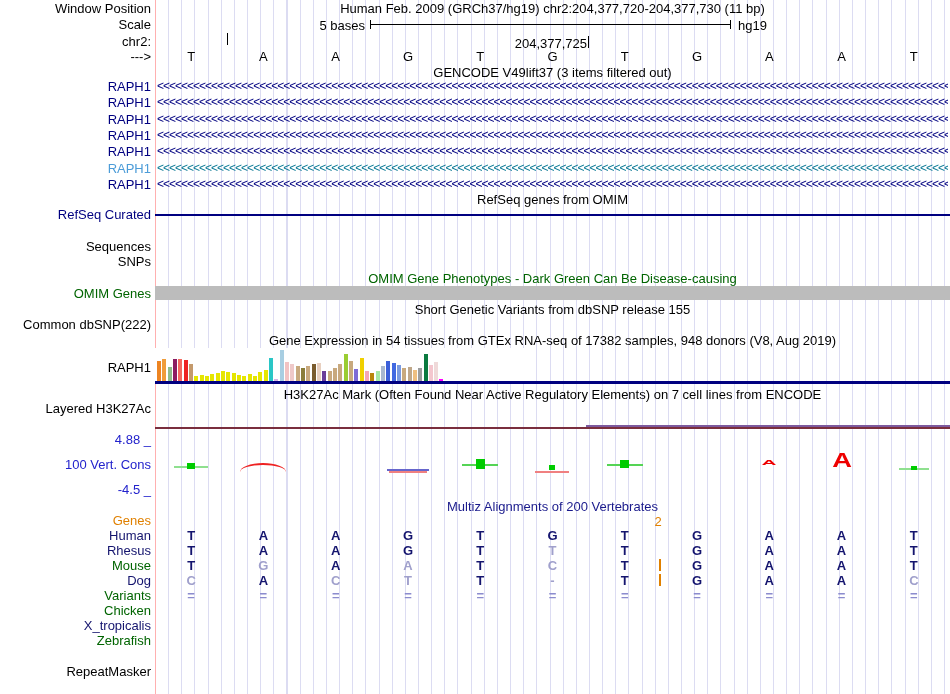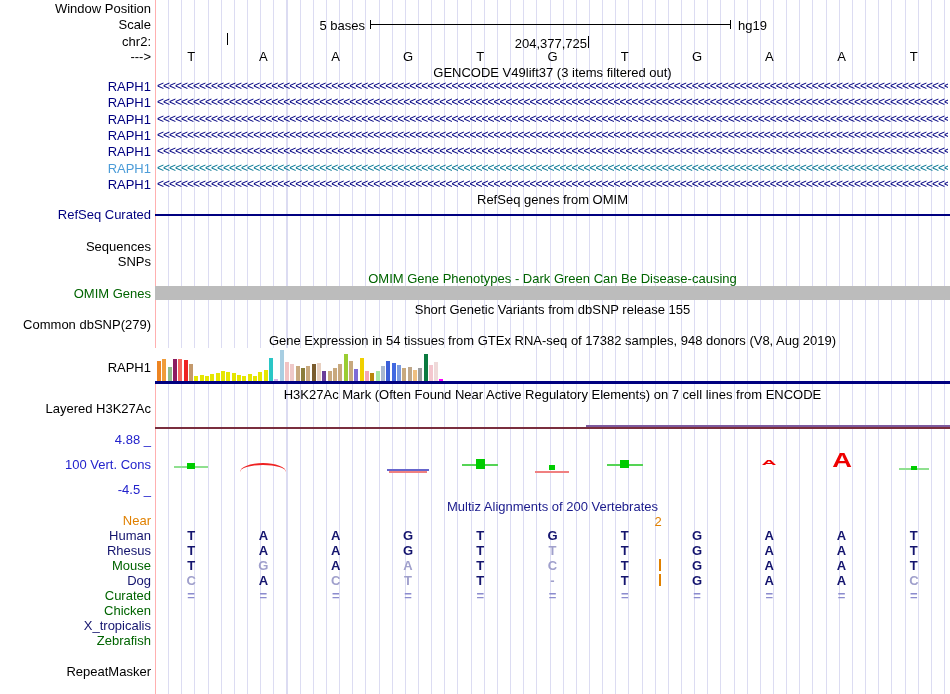--- a/index.html
+++ b/index.html
@@ -44,20 +44,21 @@
   .t-repeat{top:651px;} .l-repeat{top:665px;}
 </style>
 </head>
 <body>
 
 <div id="app">
   <div class="abs grid"></div>
   <div class="abs boundary"></div>
 
   <div class="abs lab r-wp">Window Position</div>
+  <div class="abs ttl r-wp">Human Feb. 2009 (GRCh37/hg19)   chr2:204,377,720-204,377,730 (11 bp)</div>
   <div class="abs lab r-scale">Scale</div>
   <div class="abs scale-label-val">5 bases</div>
   <div class="abs ruler"></div>
   <div class="abs rtick" style="left:370px"></div>
   <div class="abs rtick" style="left:730px"></div>
   <div class="abs hg19">hg19</div>
   <div class="abs lab r-chr">chr2:</div>
   <div class="abs chr-tick" style="left:227px;top:33px"></div>
   <div class="abs pos-label">204,377,725</div>
   <div class="abs chr-tick" style="left:588px;top:36px"></div>
@@ -99,21 +100,21 @@
   <div class="abs ttl" style="top:193px">RefSeq genes from OMIM</div>
 
   <div class="abs lab l-seq">Sequences</div>
   <div class="abs lab l-snps">SNPs</div>
 
   <div class="abs ttl grn t-omim">OMIM Gene Phenotypes - Dark Green Can Be Disease-causing</div>
   <div class="abs bar-omim"></div>
   <div class="abs lab grn l-omim">OMIM Genes</div>
 
   <div class="abs ttl t-dbsnp">Short Genetic Variants from dbSNP release 155</div>
-  <div class="abs lab l-dbsnp">Common dbSNP(279)</div>
+  <div class="abs lab l-dbsnp">Common dbSNP(222)</div>
 
   <div class="abs ttl t-gtex">Gene Expression in 54 tissues from GTEx RNA-seq of 17382 samples, 948 donors (V8, Aug 2019)</div>
   <div class="abs gtex-white"></div>
   <div class="abs lab l-gtexraph">RAPH1</div>
   <div id="gtex-bars">
       <div style="position: absolute; left: 157px; top: 361px; width: 4px; height: 20px; background: rgb(237, 132, 34);"></div>
       <div style="position: absolute; left: 162.33px; top: 359px; width: 4px; height: 22px; background: rgb(240, 156, 58);"></div>
       <div style="position: absolute; left: 167.66px; top: 367px; width: 4px; height: 14px; background: rgb(143, 188, 139);"></div>
       <div style="position: absolute; left: 172.99px; top: 359px; width: 4px; height: 22px; background: rgb(139, 28, 98);"></div>
       <div style="position: absolute; left: 178.32px; top: 359px; width: 4px; height: 22px; background: rgb(244, 104, 94);"></div>
@@ -189,21 +190,21 @@
       <div style="position: absolute; left: 549.485px; top: 465px; width: 6px; height: 5px; background: rgb(0, 204, 0);"></div>
       <div style="position: absolute; left: 606.755px; top: 464px; width: 36px; height: 2px; background: rgb(85, 212, 85);"></div>
       <div style="position: absolute; left: 620.255px; top: 460px; width: 9px; height: 8px; background: rgb(0, 204, 0);"></div>
       <div style="position: absolute; left: 769.295px; top: 458px; transform: translateX(-50%) scaleY(0.5) scaleX(1.3); transform-origin: center top; color: rgb(238, 0, 0); font-weight: bold; font-size: 16px; line-height: 16px;">A</div>
       <div style="position: absolute; left: 841.565px; top: 449px; transform: translateX(-50%) scaleY(1) scaleX(1.3); transform-origin: center top; color: rgb(238, 0, 0); font-weight: bold; font-size: 21px; line-height: 21px;">A</div>
       <div style="position: absolute; left: 898.835px; top: 468px; width: 30px; height: 2px; background: rgb(143, 224, 143);"></div>
       <div style="position: absolute; left: 910.835px; top: 466px; width: 6px; height: 4px; background: rgb(0, 204, 0);"></div>
     </div>
 
   <div class="abs ttl t-multiz">Multiz Alignments of 200 Vertebrates</div>
-  <div class="abs lab org l-gaps">Near</div>
+  <div class="abs lab org l-gaps">Genes</div>
   <div class="abs org" id="gap-count" style="top: 514px; transform: translateX(-50%); left: 658px;">2</div>
   <div id="multiz-rows">
       <div style="position: absolute; left: 0px; top: 529px; width: 151px; text-align: right; padding-right: 2px; line-height: 13px; color: var(--darknavy);">Human</div>
       <div style="position: absolute; left: 191.135px; top: 529px; transform: translateX(-50%); font-weight: bold; line-height: 13px; color: var(--darknavy);">T</div>
       <div style="position: absolute; left: 263.405px; top: 529px; transform: translateX(-50%); font-weight: bold; line-height: 13px; color: var(--darknavy);">A</div>
       <div style="position: absolute; left: 335.675px; top: 529px; transform: translateX(-50%); font-weight: bold; line-height: 13px; color: var(--darknavy);">A</div>
       <div style="position: absolute; left: 407.945px; top: 529px; transform: translateX(-50%); font-weight: bold; line-height: 13px; color: var(--darknavy);">G</div>
       <div style="position: absolute; left: 480.215px; top: 529px; transform: translateX(-50%); font-weight: bold; line-height: 13px; color: var(--darknavy);">T</div>
       <div style="position: absolute; left: 552.485px; top: 529px; transform: translateX(-50%); font-weight: bold; line-height: 13px; color: var(--darknavy);">G</div>
       <div style="position: absolute; left: 624.755px; top: 529px; transform: translateX(-50%); font-weight: bold; line-height: 13px; color: var(--darknavy);">T</div>
@@ -240,21 +241,21 @@
       <div style="position: absolute; left: 263.405px; top: 574px; transform: translateX(-50%); font-weight: bold; line-height: 13px; color: var(--darknavy);">A</div>
       <div style="position: absolute; left: 335.675px; top: 574px; transform: translateX(-50%); font-weight: bold; line-height: 13px; color: var(--mismatch);">C</div>
       <div style="position: absolute; left: 407.945px; top: 574px; transform: translateX(-50%); font-weight: bold; line-height: 13px; color: var(--mismatch);">T</div>
       <div style="position: absolute; left: 480.215px; top: 574px; transform: translateX(-50%); font-weight: bold; line-height: 13px; color: var(--darknavy);">T</div>
       <div style="position: absolute; left: 552.485px; top: 574px; transform: translateX(-50%); font-weight: bold; line-height: 13px; color: var(--mismatch);">-</div>
       <div style="position: absolute; left: 624.755px; top: 574px; transform: translateX(-50%); font-weight: bold; line-height: 13px; color: var(--darknavy);">T</div>
       <div style="position: absolute; left: 697.025px; top: 574px; transform: translateX(-50%); font-weight: bold; line-height: 13px; color: var(--darknavy);">G</div>
       <div style="position: absolute; left: 769.295px; top: 574px; transform: translateX(-50%); font-weight: bold; line-height: 13px; color: var(--darknavy);">A</div>
       <div style="position: absolute; left: 841.565px; top: 574px; transform: translateX(-50%); font-weight: bold; line-height: 13px; color: var(--darknavy);">A</div>
       <div style="position: absolute; left: 913.835px; top: 574px; transform: translateX(-50%); font-weight: bold; line-height: 13px; color: var(--mismatch);">C</div>
-      <div style="position: absolute; left: 0px; top: 589px; width: 151px; text-align: right; padding-right: 2px; line-height: 13px; color: var(--green);">Curated</div>
+      <div style="position: absolute; left: 0px; top: 589px; width: 151px; text-align: right; padding-right: 2px; line-height: 13px; color: var(--green);">Variants</div>
       <div style="position: absolute; left: 191.135px; top: 589px; transform: translateX(-50%); font-weight: bold; line-height: 13px; color: var(--pale);">=</div>
       <div style="position: absolute; left: 263.405px; top: 589px; transform: translateX(-50%); font-weight: bold; line-height: 13px; color: var(--pale);">=</div>
       <div style="position: absolute; left: 335.675px; top: 589px; transform: translateX(-50%); font-weight: bold; line-height: 13px; color: var(--pale);">=</div>
       <div style="position: absolute; left: 407.945px; top: 589px; transform: translateX(-50%); font-weight: bold; line-height: 13px; color: var(--pale);">=</div>
       <div style="position: absolute; left: 480.215px; top: 589px; transform: translateX(-50%); font-weight: bold; line-height: 13px; color: var(--pale);">=</div>
       <div style="position: absolute; left: 552.485px; top: 589px; transform: translateX(-50%); font-weight: bold; line-height: 13px; color: var(--pale);">=</div>
       <div style="position: absolute; left: 624.755px; top: 589px; transform: translateX(-50%); font-weight: bold; line-height: 13px; color: var(--pale);">=</div>
       <div style="position: absolute; left: 697.025px; top: 589px; transform: translateX(-50%); font-weight: bold; line-height: 13px; color: var(--pale);">=</div>
       <div style="position: absolute; left: 769.295px; top: 589px; transform: translateX(-50%); font-weight: bold; line-height: 13px; color: var(--pale);">=</div>
       <div style="position: absolute; left: 841.565px; top: 589px; transform: translateX(-50%); font-weight: bold; line-height: 13px; color: var(--pale);">=</div>

